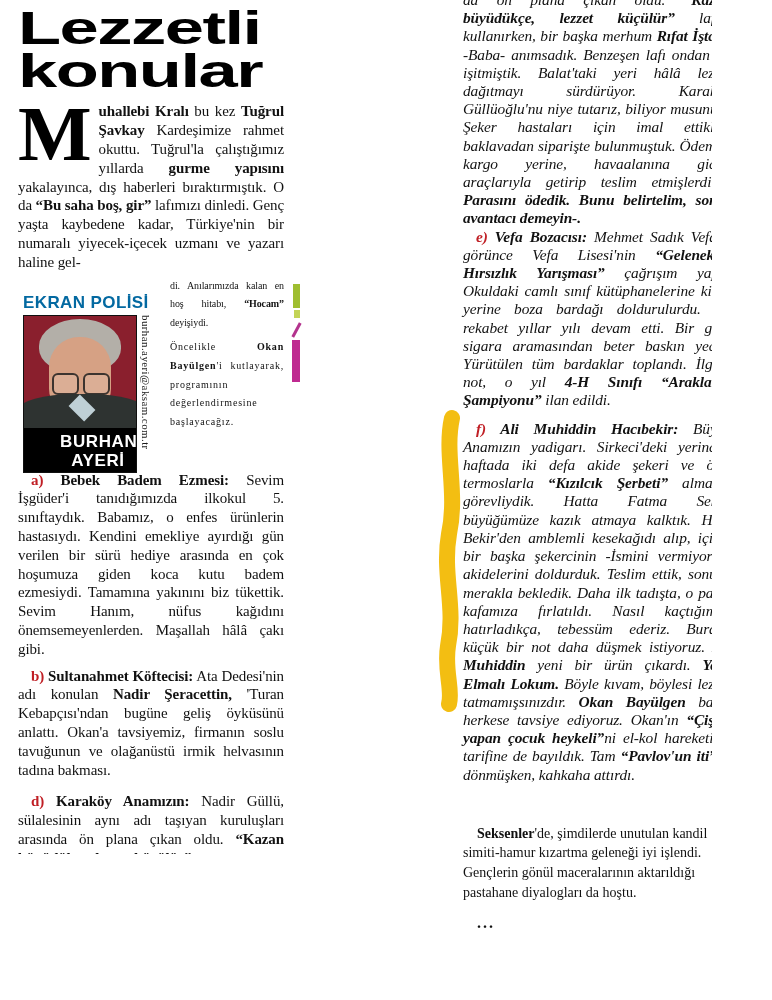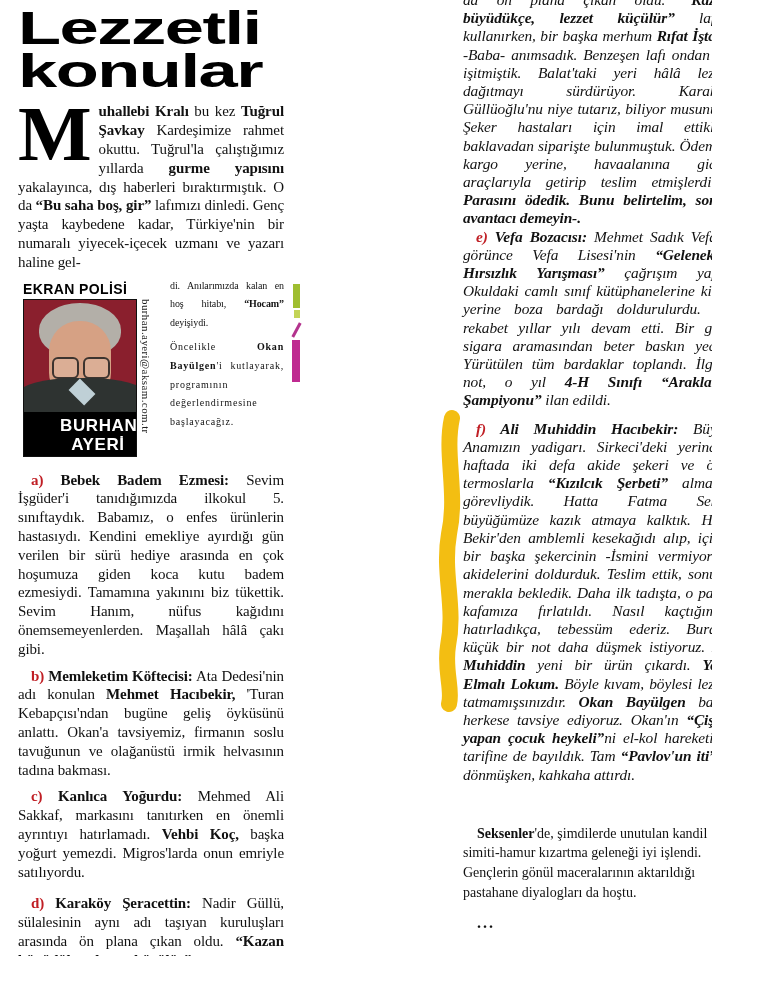--- a/index.html
+++ b/index.html
@@ -18,22 +18,22 @@
     color:#000; transform:scaleX(1.5); transform-origin:left top;
   }
   .hl-line { display:block; }
 
   .body { margin:0 0 5px 0; font-size:15px; line-height:18.8px; text-align:justify; letter-spacing:-0.1px; }
   .dropcap { float:left; font-size:78px; line-height:58px; font-weight:bold; margin:3px 7px 0 0; color:#000; }
 
   .author-section { position:relative; margin:3px 0 6px 0; min-height:186px; }
   .author-box { position:absolute; left:0; top:0; width:148px; }
   .ekran {
-    font-family:"Liberation Sans", sans-serif; font-weight:bold; font-size:14px;
-    letter-spacing:0.4px; color:#000000; margin:4px 0 2px 5px; white-space:nowrap;
+    font-family:"Liberation Sans", sans-serif; font-weight:bold; font-size:17px;
+    letter-spacing:0.4px; color:#0369a1; margin:16px 0 2px 5px; white-space:nowrap;
   }
   .photo-row { display:flex; align-items:flex-start; }
   .photo {
     position:relative; width:114px; height:158px; background:#8a1f2d;
     border:1.5px solid #101010; overflow:hidden; flex:none; margin-left:5px;
   }
   .hair { position:absolute; top:3px; left:15px; width:82px; height:54px; background:#b3afa8; border-radius:50% 50% 45% 45%; }
   .face { position:absolute; top:21px; left:25px; width:62px; height:78px; background:#d6a184; border-radius:30px 30px 26px 26px; }
   .glasses { position:absolute; top:57px; left:28px; width:58px; height:22px; }
   .glasses::before, .glasses::after {
@@ -111,24 +111,23 @@
           <div class="email">burhan.ayeri@aksam.com.tr</div>
         </div>
       </div>
       <div class="wrap-text">
         <p class="body"><span>di. Anılarımızda kalan en hoş hitabı, </span><span class="b">“Hocam”</span><span> deyişiydi.</span></p>
         <p class="body spaced"><span>Öncelikle </span><span class="b">Okan Bayülgen</span><span>'i kutlayarak, programının değerlendirmesine başlayacağız.</span></p>
       </div>
     </div>
 
     <p class="body item"><span class="b red">a) </span><span class="b">Bebek Badem Ezmesi:</span><span> Sevim İşgüder'i tanıdığımızda ilkokul 5. sınıftaydık. Babamız, o enfes ürünlerin hastasıydı. Kendini emekliye ayırdığı gün verilen bir sürü hediye arasında en çok hoşumuza giden koca kutu badem ezmesiydi. Tamamına yakınını biz tükettik. Sevim Hanım, nüfus kağıdını önemsemeyenlerden. Maşallah hâlâ çakı gibi.</span></p>
-    <p class="body item"><span class="b red">b) </span><span class="b">Memleketim Köftecisi:</span><span> Ata Dedesi'nin adı konulan </span><span class="b">Mehmet Hacıbekir,</span><span> 'Turan Kebapçısı'ndan bugüne geliş öyküsünü anlattı. Okan'a tavsiyemiz, firmanın soslu tavuğunun ve olağanüstü irmik helvasının tadına bakması.</span></p>
-    <p class="body item"><span class="b red">c) </span><span class="b">Kanlıca Yoğurdu:</span><span> Mehmed Ali Sakkaf, markasını tanıtırken en önemli ayrıntıyı hatırlamadı. </span><span class="b">Vehbi Koç,</span><span> başka yoğurt yemezdi. Migros'larda onun emriyle satılıyordu.</span></p>
+    <p class="body item"><span class="b red">b) </span><span class="b">Sultanahmet Köftecisi:</span><span> Ata Dedesi'nin adı konulan </span><span class="b">Nadir Şeracettin,</span><span> 'Turan Kebapçısı'ndan bugüne geliş öyküsünü anlattı. Okan'a tavsiyemiz, firmanın soslu tavuğunun ve olağanüstü irmik helvasının tadına bakması.</span></p>
     <div class="clip">
-      <p class="body item"><span class="b red">d) </span><span class="b">Karaköy Şeracettin:</span><span> Nadir Güllü, sülalesinin aynı adı taşıyan kuruluşları arasında ön plana çıkan oldu. </span><span class="b">“Kazan büyüdükçe, lezzet küçülür”</span></p>
+      <p class="body item"><span class="b red">d) </span><span class="b">Karaköy Anamızın:</span><span> Nadir Güllü, sülalesinin aynı adı taşıyan kuruluşları arasında ön plana çıkan oldu. </span><span class="b">“Kazan büyüdükçe, lezzet küçülür”</span></p>
     </div>
   </div>
 
   <div class="right-col">
     <p class="rbody"><span>da ön plana çıkan oldu. </span><span class="b">“Kazan büyüdükçe, lezzet küçülür”</span><span> lafını kullanırken, bir başka merhum </span><span class="b">Rıfat İştay'ı</span><span> -Baba- anımsadık. Benzeşen lafı ondan da işitmiştik. Balat'taki yeri hâlâ lezzet dağıtmayı sürdürüyor. Karaköy Güllüoğlu'nu niye tutarız, biliyor musunuz? Şeker hastaları için imal ettikleri baklavadan siparişte bulunmuştuk. Ödemeli kargo yerine, havaalanına giden araçlarıyla getirip teslim etmişlerdi </span><span class="b">-Parasını ödedik. Bunu belirtelim, sonra avantacı demeyin-.</span></p>
     <p class="rbody item"><span class="b red">e) </span><span class="b">Vefa Bozacısı:</span><span> Mehmet Sadık Vefa'yı görünce Vefa Lisesi'nin </span><span class="b">“Geleneksel Hırsızlık Yarışması”</span><span> çağrışım yaptı. Okuldaki camlı sınıf kütüphanelerine kitap yerine boza bardağı doldurulurdu. Bu rekabet yıllar yılı devam etti. Bir gün, sigara aramasından beter baskın yedik. Yürütülen tüm bardaklar toplandı. İlginç not, o yıl </span><span class="b">4-H Sınıfı “Araklama Şampiyonu”</span><span> ilan edildi.</span></p>
 
     <div class="f-wrap">
       <svg class="hl-left" width="30" height="310" viewBox="0 0 30 310" aria-hidden="true">
         <path d="M16 12 C8 48, 22 86, 13 128 C6 168, 20 200, 12 240 C8 264, 17 284, 13 298" fill="none" stroke="#f3be12" stroke-width="16" stroke-linecap="round"></path>

